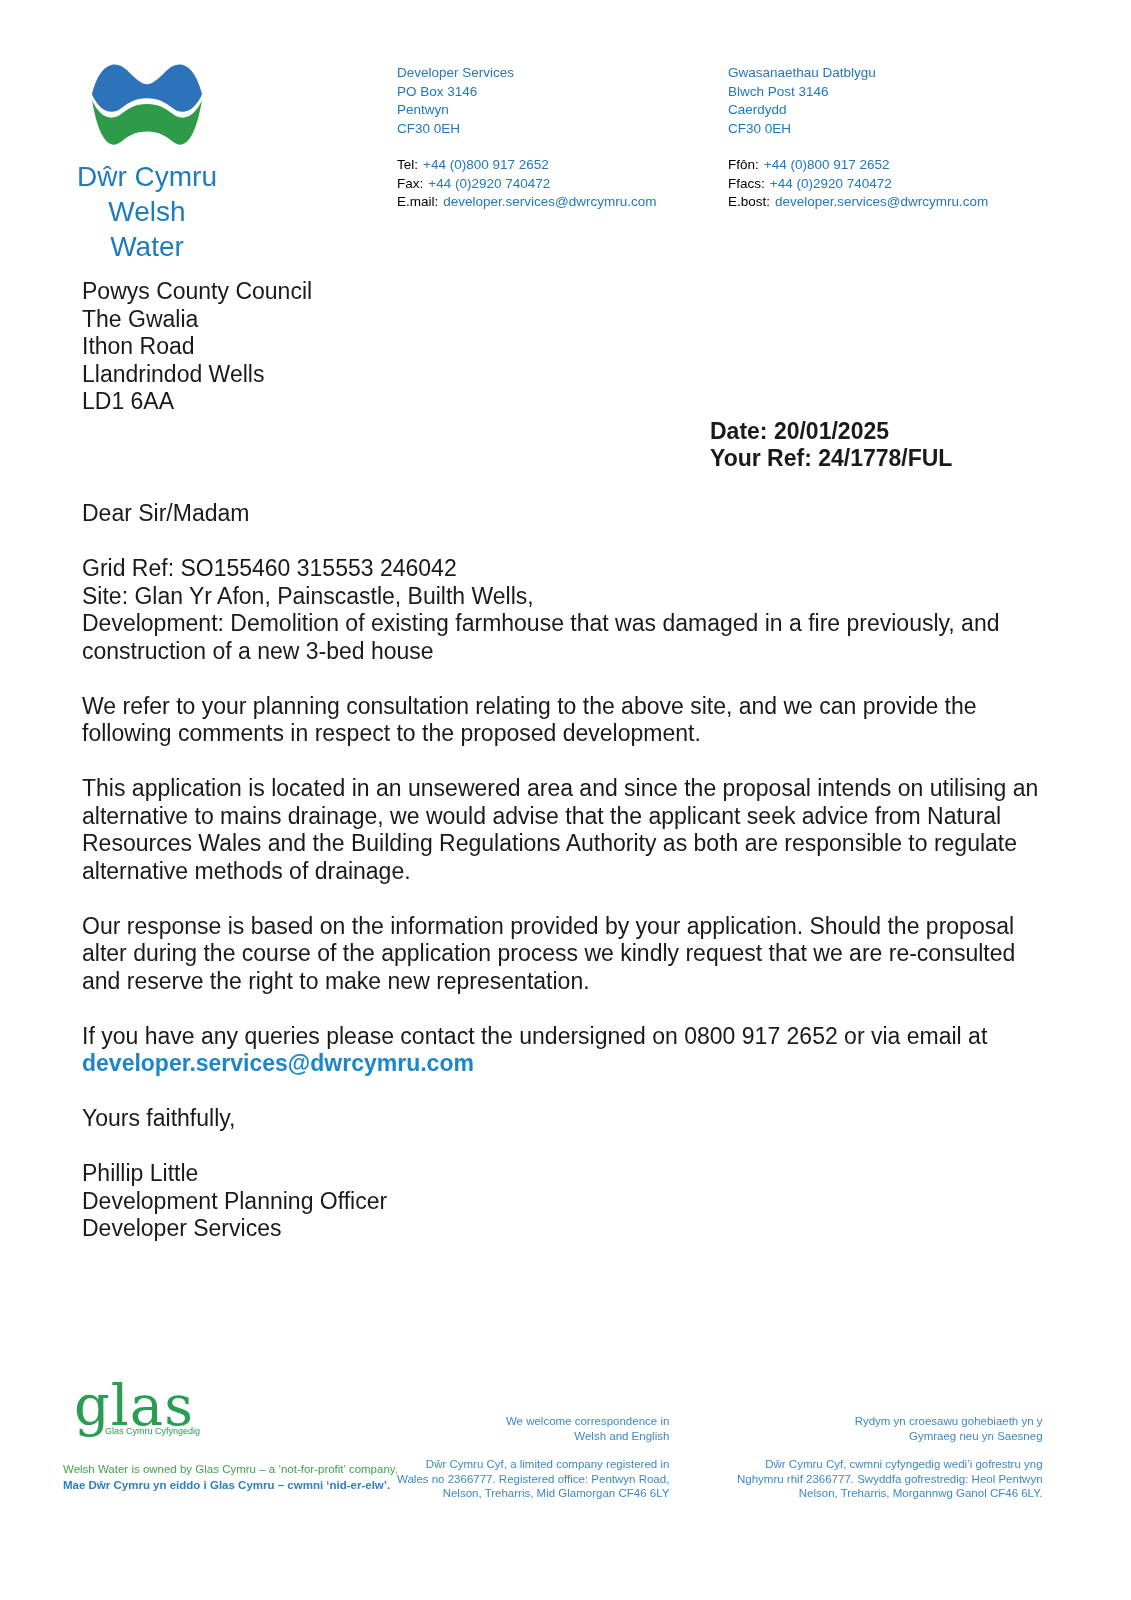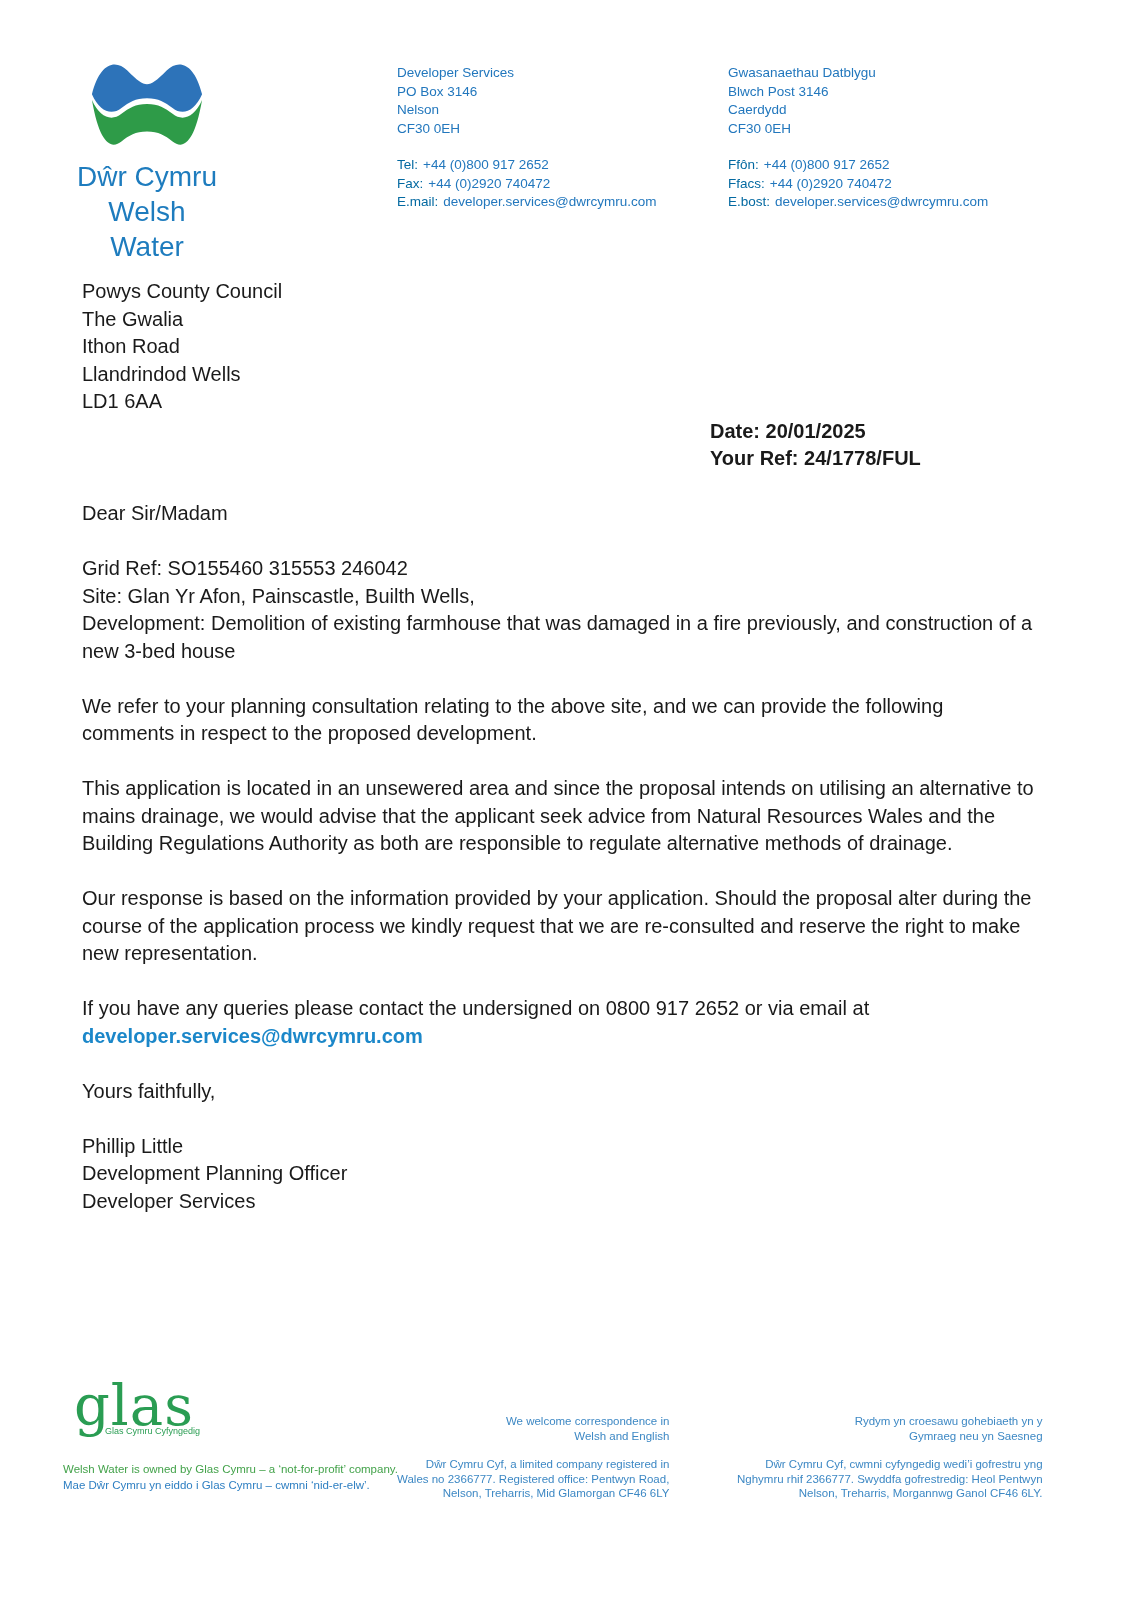--- a/index.html
+++ b/index.html
@@ -16,38 +16,38 @@
 
   
   .logo-block { position:absolute; left:68px; top:55px; width:158px; text-align:center; }
   .logo-waves { display:block; margin:0 auto 2px auto; }
   .wordmark { color:#1e7cbe; font-size:28px; line-height:35px; }
 
   .contact-col { position:absolute; top:64px; font-size:13.5px; line-height:18.5px; color:#2277bd; }
   .contact-en { left:397px; }
   .contact-cy { left:728px; }
   .contact-spacer { height:18px; }
-  .contact-label { color:#0369a1; margin-right:5px; }
+  .contact-label { color:#000000; margin-right:5px; }
 
   
-  .letter { position:absolute; left:82px; top:278px; width:958px; font-size:20px; line-height:27.5px; }
+  .letter { position:absolute; left:82px; top:278px; width:958px; font-size:23px; line-height:27.5px; }
   .letter p, .letter .block { margin-top:27.5px; }
   .address div { }
   .refs { font-weight:bold; margin-left:628px; margin-top:2px; }
   .bold { font-weight:normal; }
   .email-link { display:block; color:#1b87c9; font-weight:bold; text-decoration:none; }
 
   
   .glas-block { position:absolute; left:74px; top:1378px; color:#2a9d53; }
   .glas-word { font-family:"DejaVu Serif", serif; font-size:56px; line-height:56px; letter-spacing:1px; }
   .glas-sub { font-size:9px; font-weight:normal; margin-left:31px; margin-top:-8px; }
 
   .owner-lines { position:absolute; left:63px; top:1462px; font-size:11.5px; line-height:15.5px; }
   .owner-en { color:#43a24a; }
-  .owner-cy { color:#2e7fc2; }
+  .owner-cy { color:#2e7fc2;font-weight:bold; }
 
   .footer-col { position:absolute; top:1414px; font-size:11.5px; line-height:14.5px; color:#3d88c4;text-align:right; }
   .footer-col-en { left:397px; }
   .footer-col-cy { left:737px; }
   .footer-spacer { height:14px; }
 </style>
 </head>
 <body>
 
 <div class="page">
@@ -57,21 +57,21 @@
       <path fill="#2d73b9" d="M4,38 C12,6 28,2 40,14 C50,24 55,28 60,28 C65,28 70,24 80,14 C92,2 108,6 116,38 C108,56 96,60 86,52 C78,46 72,42 60,42 C48,42 42,46 34,52 C24,60 12,56 4,38 Z"></path>
       <path fill="#2e9b48" d="M4,44 C12,62 24,66 34,58 C42,52 48,48 60,48 C72,48 78,52 86,58 C96,66 108,62 116,44 C108,90 96,94 86,86 C78,80 72,76 60,76 C48,76 42,80 34,86 C24,94 12,90 4,44 Z"></path>
     </svg>
     <div class="wordmark">Dŵr Cymru</div>
     <div class="wordmark">Welsh Water</div>
   </div>
 
   <div class="contact-col contact-en">
     <div>Developer Services</div>
     <div>PO Box 3146</div>
-    <div>Nelson</div>
+    <div>Pentwyn</div>
     <div>CF30 0EH</div>
     <div class="contact-spacer"></div>
     <div><span class="contact-label">Tel:</span><span>+44 (0)800 917 2652</span></div>
     <div><span class="contact-label">Fax:</span><span>+44 (0)2920 740472</span></div>
     <div><span class="contact-label">E.mail:</span><span>developer.services@dwrcymru.com</span></div>
   </div>
 
   <div class="contact-col contact-cy">
     <div>Gwasanaethau Datblygu</div>
     <div>Blwch Post 3146</div>

